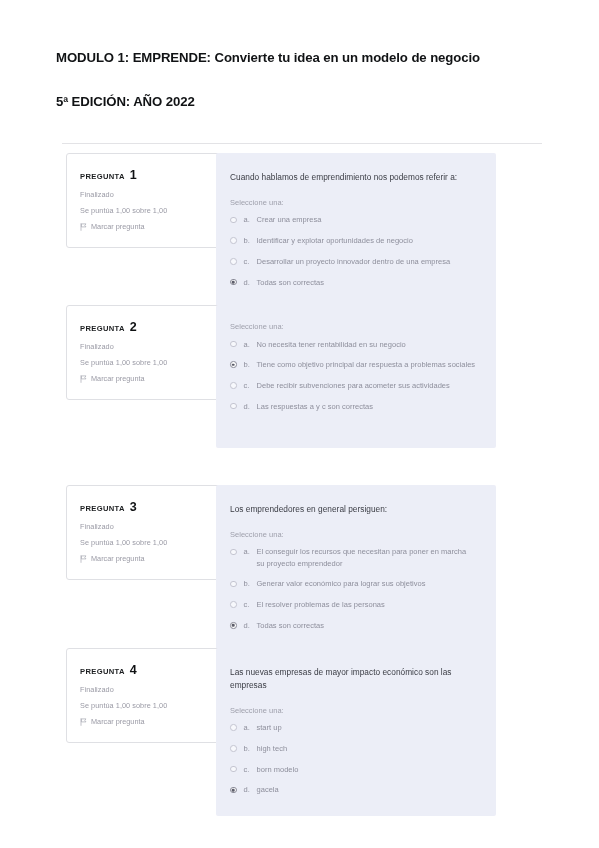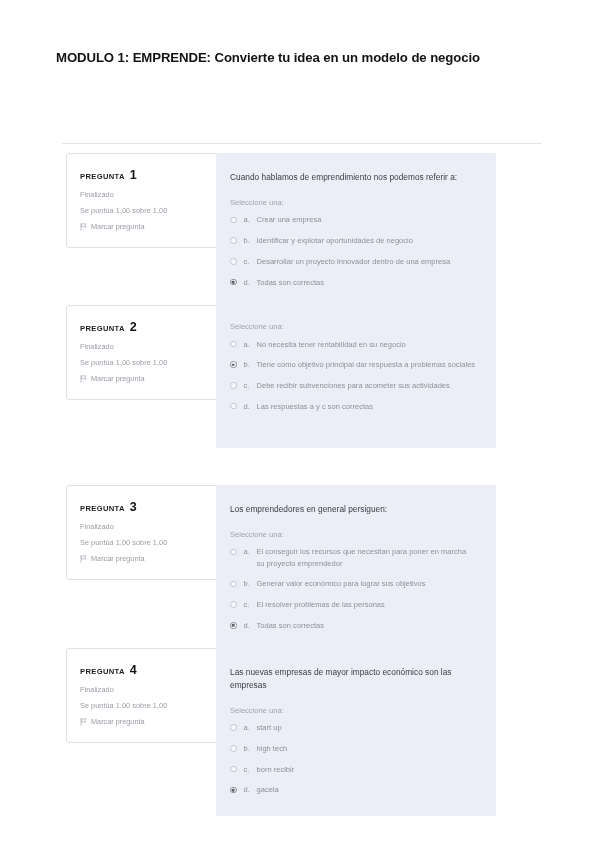--- a/index.html
+++ b/index.html
@@ -190,20 +190,21 @@
     color: #8e8f9c;
   }
 </style>
 </head>
 <body>
 
 <div class="page">
 
   <div class="header">
     <h1>MODULO 1: EMPRENDE: Convierte tu idea en un modelo de negocio</h1>
+    <h2>5ª EDICIÓN: AÑO 2022</h2>
   </div>
 
   <div class="divider"></div>
 
   <div id="questions-root">
       <div class="qblock" style="top: 153px;">
         <div class="info-card">
           <div class="q-label">
             <span>PREGUNTA</span>
             <span class="q-num">1</span>
@@ -364,21 +365,21 @@
               <span class="opt-text">start up</span>
             </li>
             <li class="opt">
               <span class="radio"></span>
               <span class="opt-letter">b.</span>
               <span class="opt-text">high tech</span>
             </li>
             <li class="opt">
               <span class="radio"></span>
               <span class="opt-letter">c.</span>
-              <span class="opt-text">born recibir</span>
+              <span class="opt-text">born modelo</span>
             </li>
             <li class="opt">
               <span class="radio checked"></span>
               <span class="opt-letter">d.</span>
               <span class="opt-text">gacela</span>
             </li>
           </ul>
         </div>
       </div>
     </div>

